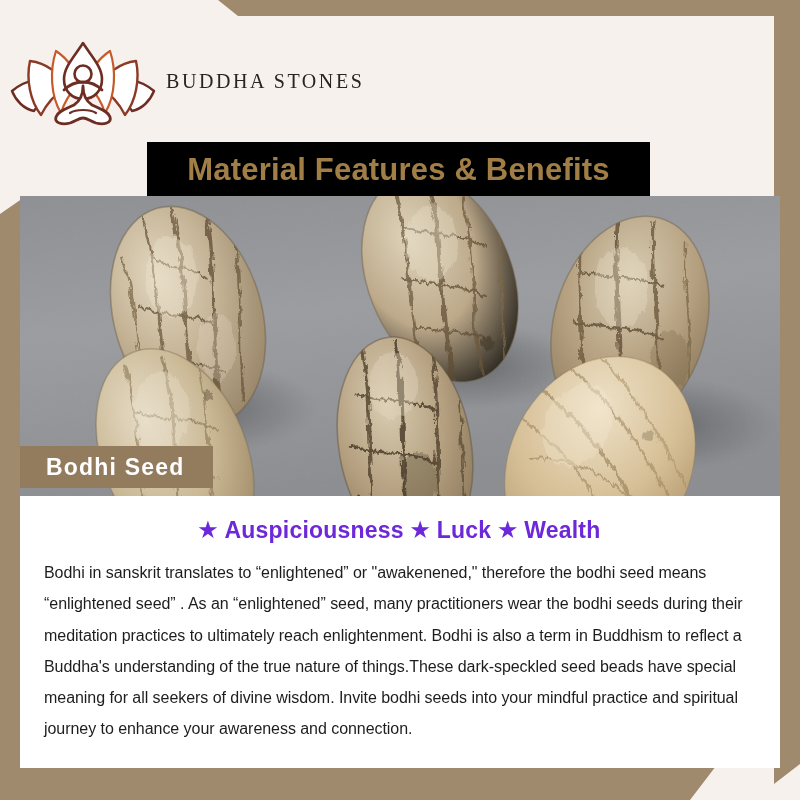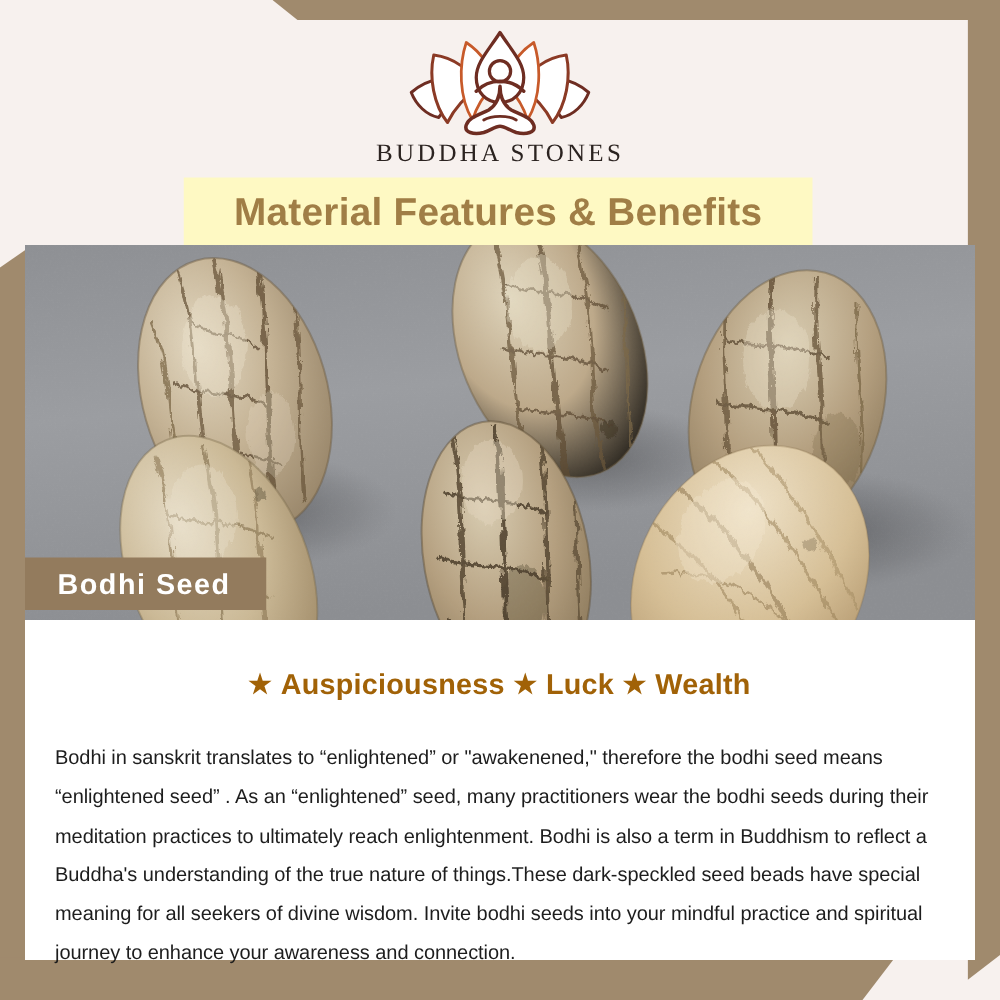--- a/index.html
+++ b/index.html
@@ -53,21 +53,21 @@
     width: 800px; height: 800px;
     background: #f7f1ee;
   }
 
   
   .logo-block {
     position: absolute;
     left: 0; top: 16px;
     width: 800px; height: 128px;
     display: flex;
-    flex-direction: column;
+    flex-direction: row;
     align-items: center;
     justify-content: flex-start;
   }
   .logo-mark {
     width: 166px;
     height: 88px;
     margin-top: 6px;
     display: block;
   }
   .logo-wordmark {
@@ -77,21 +77,21 @@
     letter-spacing: 2.6px;
     color: #2b2320;
     font-weight: 400;
   }
 
   
   .title-banner {
     position: absolute;
     left: 147px; top: 142px;
     width: 503px; height: 54px;
-    background: #fef9c3;
+    background: #000000;
     display: flex;
     align-items: center;
     justify-content: center;
     z-index: 4;
   }
   .title-text {
     font-size: 31px;
     font-weight: bold;
     color: #a07e46;
     letter-spacing: 0.2px;
@@ -137,26 +137,26 @@
 
   
   .body-panel {
     position: absolute;
     left: 20px; top: 496px;
     width: 760px; height: 272px;
     background: #ffffff;
     z-index: 3;
   }
   .keywords {
-    margin: 17px;
+    margin: 0;
     padding: 22px 0 0 0;
     text-align: center;
     font-size: 23px;
     font-weight: bold;
-    color: #a16207;
+    color: #6d28d9;
     letter-spacing: 0.2px;
     line-height: 1.1;
     white-space: nowrap;
   }
   .keywords .kw-star {
     font-size: 21px;
     display: inline-block;
     transform: translateY(-1px);
     padding: 0 3px;
   }

